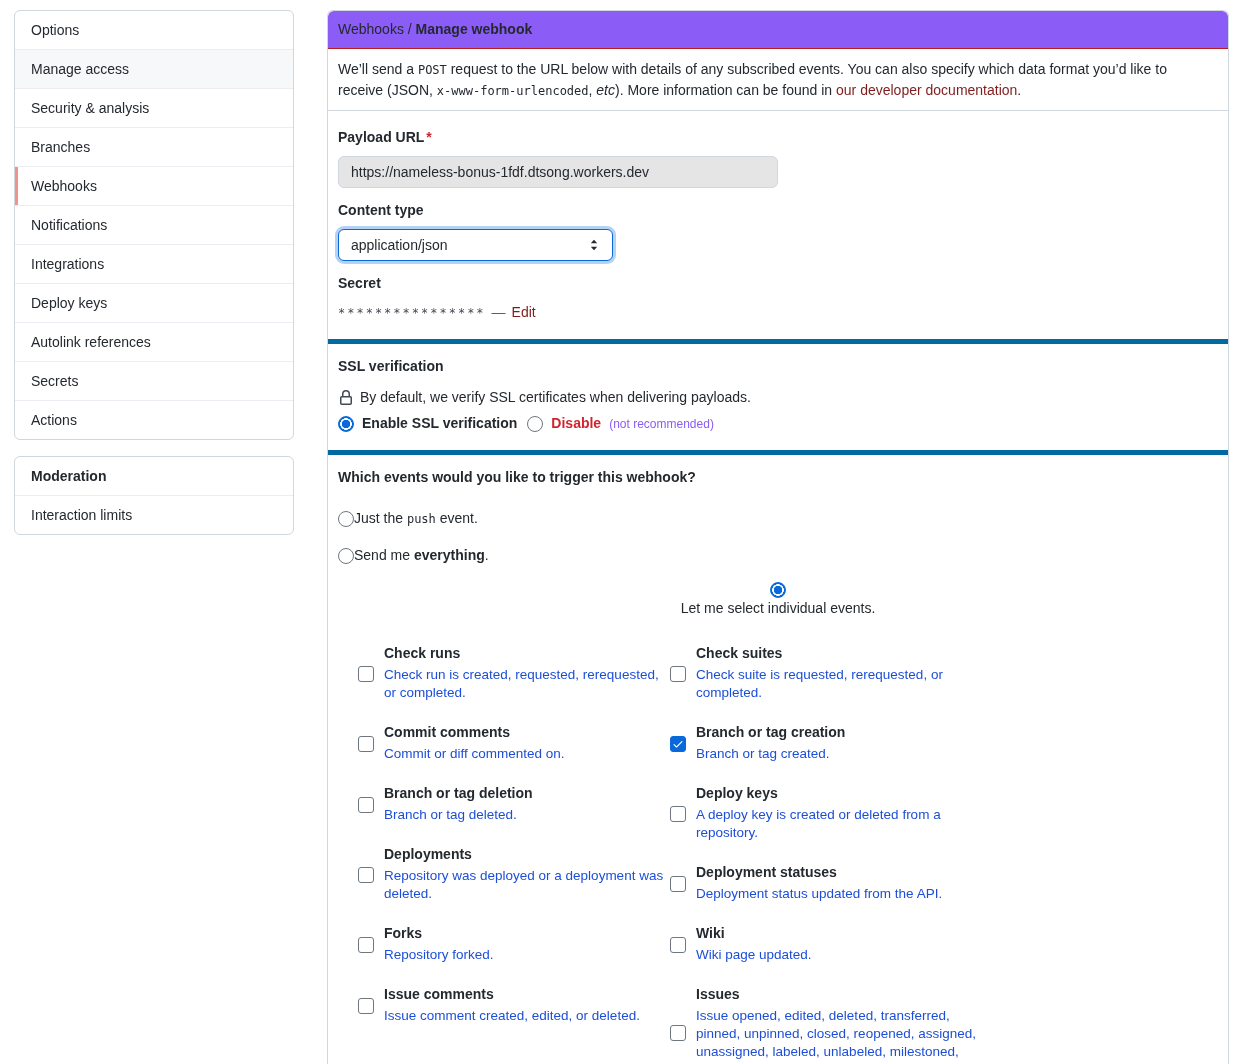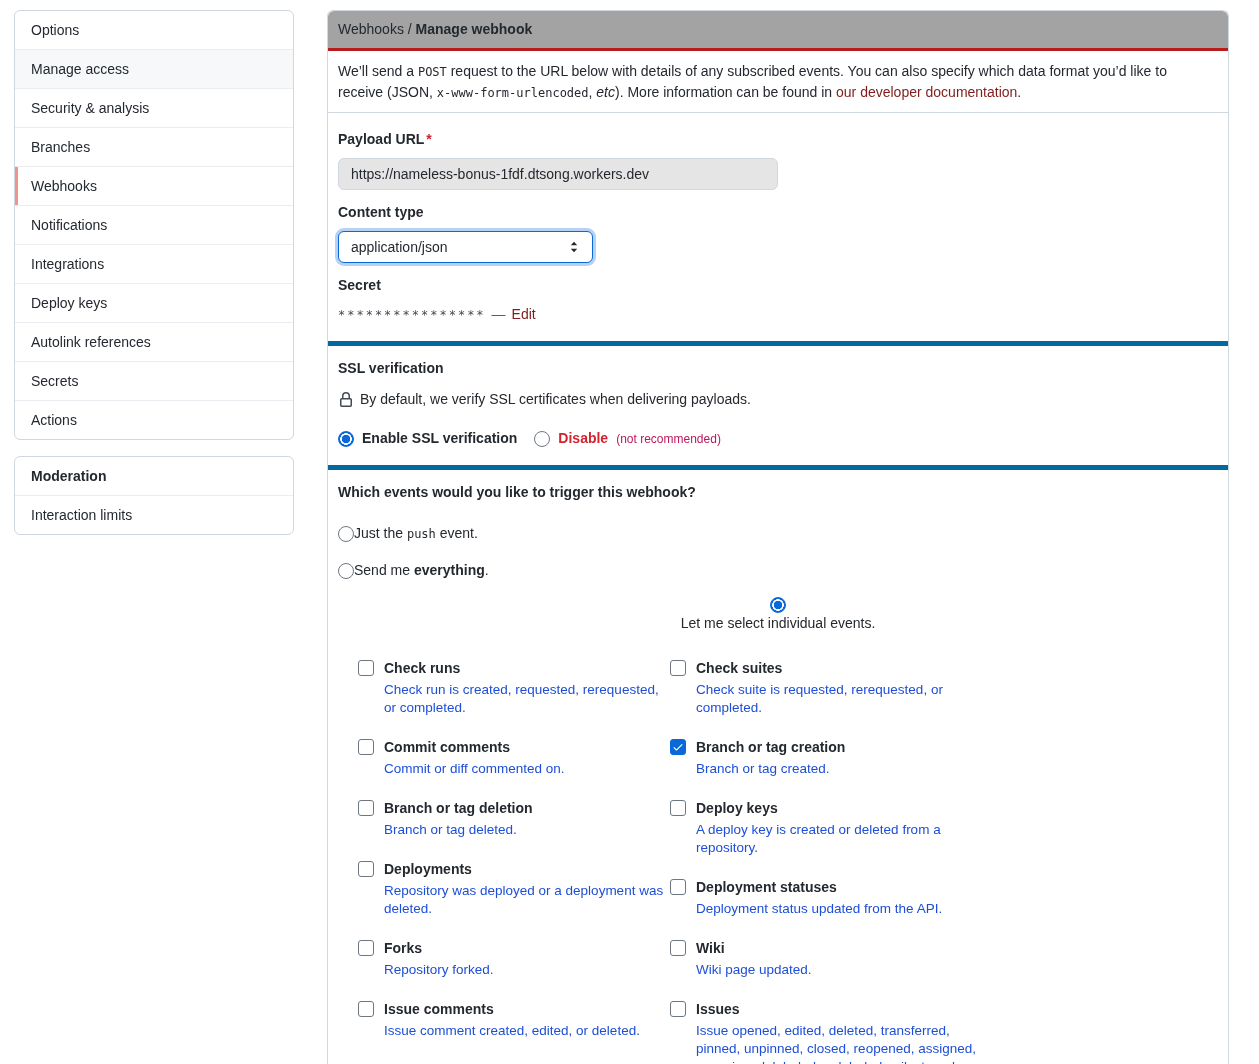--- a/index.html
+++ b/index.html
@@ -17,75 +17,75 @@
   .side-box { background:#fff; border:1px solid #d0d7de; border-radius:6px; overflow:hidden; }
   .side-box + .side-box { margin-top:16px; }
   .side-item { position:relative; padding:8px 16px; line-height:22px; border-top:1px solid #eaeef2; cursor:pointer; }
   .side-item:first-child { border-top:none; }
   .side-item.highlight { background:#f6f8fa; }
   .side-item.active::before { content:""; position:absolute; left:0; top:0; bottom:0; width:3px; background:#f0938a; }
   .side-item.header { font-weight:700; cursor:default; }
 
   
   .main { flex:1; max-width:902px; border:1px solid #d0d7de; border-bottom:none; border-radius:6px 6px 0 0; min-height:1054px; background:#fff; }
-  .panel-header { background:#a3a3a3; border-bottom:3px solid #b91c1c; border-radius:6px 6px 0 0; padding:8px 10px; }
+  .panel-header { background:#8b5cf6; border-bottom:1px solid #b91c1c; border-radius:6px 6px 0 0; padding:8px 10px; }
   .crumb-sep { color:#24292f; font-weight:400; }
   .crumb-page { font-weight:700; }
   .section { padding:12px 10px 16px 10px; border-bottom:5px solid #0369a1; }
   .section.last { border-bottom:none; }
   .intro { padding:10px 10px 9px 10px; border-bottom:1px solid #d0d7de; max-width:900px; }
   .intro p { margin:0; max-width:872px; }
   code, .mono { font-family:"DejaVu Sans Mono","Liberation Mono",monospace; font-size:12px; }
   a.link { color:#7f1d1d; text-decoration:none; cursor:pointer; }
   .field-label { font-weight:600; margin:12px 0 0 0; }
   .field-label.first { margin-top:4px; }
   .required { color:#cf222e; margin-left:2px; }
   .text-input {
     margin-top:8px; width:440px; height:32px; background:#e5e5e5;
     border:1px solid #d0d7de; border-radius:6px; padding:5px 12px;
     font-size:14px; color:#24292f; font-family:inherit;
   }
   .select {
-    margin-top:8px; width:255px; height:32px; background:#fff;
+    margin-top:8px; width:275px; height:32px; background:#fff;
     border:1px solid #0969da; border-radius:6px;
     box-shadow:0 0 0 3px rgba(9,105,218,0.3);
     display:flex; align-items:center; justify-content:space-between;
     padding:0 10px 0 12px; cursor:pointer;
   }
   .secret-row { margin-top:8px; display:flex; align-items:center; gap:6px; }
   .secret-mask { font-family:"DejaVu Sans Mono","Liberation Mono",monospace; font-size:12px; letter-spacing:2px; color:#424a53; }
   .secret-dash { color:#57606a; }
 
   .sec-title { font-weight:600; margin:0; }
   .lock-row { display:flex; align-items:center; gap:6px; margin-top:10px; }
-  .radio-row { display:flex; align-items:center; gap:17px; margin-top:18px; }
+  .radio-row { display:flex; align-items:center; gap:10px; margin-top:5px; }
   .radio-opt { display:flex; align-items:center; gap:8px; cursor:pointer; }
   .radio-opt .opt-label { font-weight:600; }
   .danger { color:#d1242f; }
-  .danger-note { color:#be185d; font-size:12px; font-weight:400; }
+  .danger-note { color:#8b5cf6; font-size:12px; font-weight:400; }
 
   .radio {
     width:16px; height:16px; border-radius:50%;
     border:1px solid #6e7781; background:#fff; flex:none;
   }
   .radio.checked {
     border:1px solid #0969da;
     background:radial-gradient(circle at center, #0969da 0 4px, #fff 4.5px 5.6px, #0969da 6px);
   }
 
   .events-radios { margin-top:20px; }
   .events-radio { display:flex; align-items:center; gap:0; margin-bottom:16px; cursor:pointer; }
   .events-radio:last-child { margin-bottom:8px;flex-direction:column; }
   .bold { font-weight:700; }
 
   .events-grid { margin:24px 0 0 20px; display:flex; }
   .events-col { display:flex; flex-direction:column; }
   .events-col.left { width:312px; }
   .events-col.right { width:320px; }
-  .event-item { display:flex; gap:10px; margin-bottom:20px; cursor:pointer; }
+  .event-item { display:flex; gap:10px; margin-bottom:20px; cursor:pointer;align-items:center; }
   .checkbox {
     width:16px; height:16px; flex:none; margin-top:2px;
     border:1px solid #6e7781; border-radius:3px; background:#fff;
     display:flex; align-items:center; justify-content:center;
   }
   .checkbox.checked { background:#0969da; border-color:#0969da; }
   .checkbox svg { display:none; }
   .checkbox.checked svg { display:block; }
   .event-title { font-weight:600; line-height:20px; }
   .event-desc { color:#1d4ed8; font-size:13.5px; line-height:18px; margin-top:2px; max-width:280px; }

